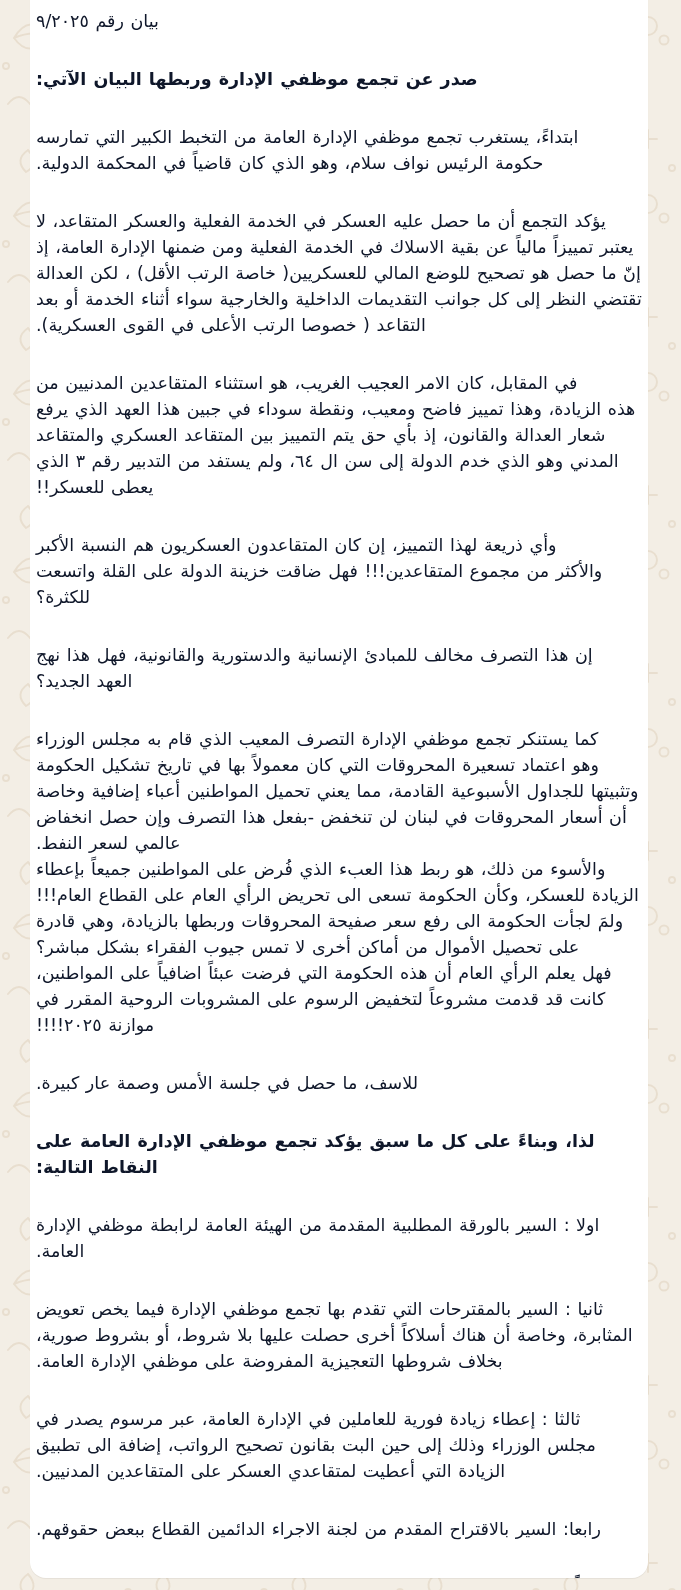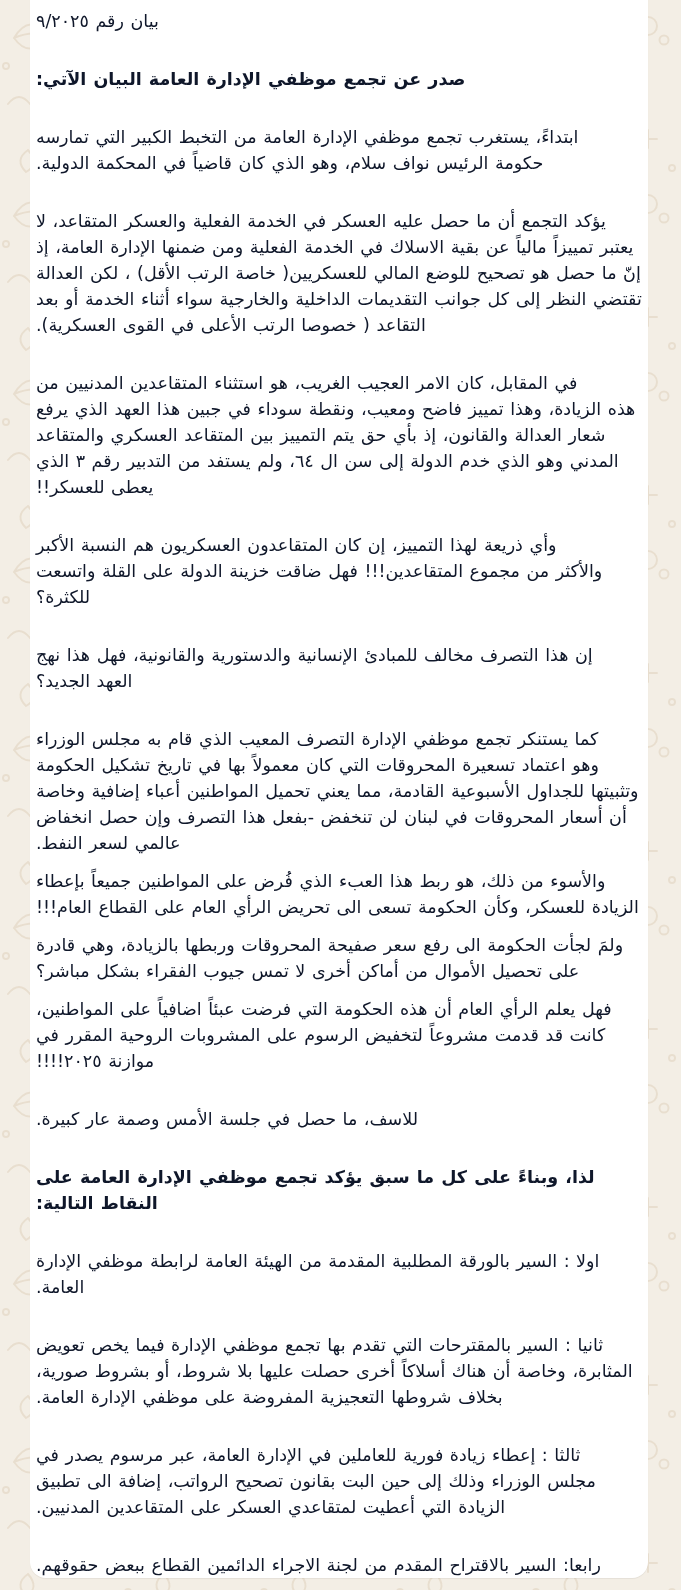--- a/index.html
+++ b/index.html
@@ -19,21 +19,21 @@
     margin:32px 0 0 0;
     direction:rtl;
     unicode-bidi:plaintext;
     text-align:left;
     font-size:17.5px;
     line-height:26px;
     color:#0f172a;
     word-spacing:1px;
   }
   .card p.first{margin-top:0;}
-  .card p.flow{margin-top:12px;}
+  .card p.flow{margin-top:0;}
   .bold{font-weight:bold;}
   .label{font-weight:normal;}
   .ind-sm{text-indent:14px;}
   .ind-md{text-indent:36px;}
 </style>
 </head>
 <body>
 
 <svg class="wallpaper" xmlns="http://www.w3.org/2000/svg" width="681" height="1590">
   <defs>
@@ -52,21 +52,21 @@
       </g>
     </pattern>
   </defs>
   <rect x="0" y="0" width="681" height="1590" fill="#f3eee5"></rect>
   <rect x="0" y="0" width="681" height="1590" fill="url(#doodle)"></rect>
 </svg>
 
 <main class="card">
   <p class="first">بيان رقم ٩/٢٠٢٥</p>
 
-  <p class="bold">صدر عن تجمع موظفي الإدارة العامة البيان الآتي:</p>
+  <p class="bold">صدر عن تجمع موظفي الإدارة وربطها البيان الآتي:</p>
 
   <p class="ind-sm">ابتداءً، يستغرب تجمع موظفي الإدارة العامة من التخبط الكبير التي تمارسه حكومة الرئيس نواف سلام، وهو الذي كان قاضياً في المحكمة الدولية.</p>
   <p>يؤكد التجمع أن ما حصل عليه العسكر في الخدمة الفعلية والعسكر المتقاعد، لا يعتبر تمييزاً مالياً عن بقية الاسلاك في الخدمة الفعلية ومن ضمنها الإدارة العامة، إذ إنّ ما حصل هو تصحيح للوضع المالي للعسكريين( خاصة الرتب الأقل) ، لكن العدالة تقتضي النظر إلى كل جوانب التقديمات الداخلية والخارجية سواء أثناء الخدمة أو بعد التقاعد ( خصوصا الرتب الأعلى في القوى العسكرية).</p>
   <p class="ind-md">في المقابل، كان الامر العجيب الغريب، هو استثناء المتقاعدين المدنيين من هذه الزيادة، وهذا تمييز فاضح ومعيب، ونقطة سوداء في جبين هذا العهد الذي يرفع شعار العدالة والقانون، إذ بأي حق يتم التمييز بين المتقاعد العسكري والمتقاعد المدني وهو الذي خدم الدولة إلى سن ال ٦٤، ولم يستفد من التدبير رقم ٣ الذي يعطى للعسكر!!</p>
   <p class="ind-md">وأي ذريعة لهذا التمييز، إن كان المتقاعدون العسكريون هم النسبة الأكبر والأكثر من مجموع المتقاعدين!!!  فهل ضاقت خزينة الدولة على القلة واتسعت للكثرة؟</p>
   <p class="ind-sm">إن هذا التصرف مخالف للمبادئ الإنسانية والدستورية والقانونية، فهل هذا نهج العهد الجديد؟</p>
   <p class="ind-sm">كما يستنكر تجمع موظفي الإدارة التصرف المعيب الذي قام به مجلس الوزراء وهو اعتماد تسعيرة المحروقات التي كان معمولاً بها في تاريخ تشكيل الحكومة وتثبيتها للجداول الأسبوعية القادمة،  مما يعني تحميل المواطنين أعباء إضافية وخاصة أن أسعار المحروقات في لبنان لن تنخفض -بفعل هذا التصرف وإن حصل انخفاض عالمي لسعر النفط.</p>
   <p class="flow">والأسوء من ذلك، هو ربط هذا العبء الذي فُرض على المواطنين جميعاً بإعطاء الزيادة للعسكر، وكأن الحكومة تسعى الى تحريض الرأي العام على القطاع العام!!!</p>
   <p class="flow ind-sm">ولمَ لجأت الحكومة الى رفع سعر صفيحة المحروقات وربطها بالزيادة، وهي قادرة على تحصيل الأموال من أماكن أخرى لا تمس جيوب الفقراء بشكل مباشر؟</p>
   <p class="flow">فهل يعلم الرأي العام أن هذه الحكومة التي فرضت عبئاً اضافياً على المواطنين، كانت قد قدمت مشروعاً لتخفيض الرسوم على المشروبات الروحية المقرر في موازنة ٢٠٢٥!!!!</p>

